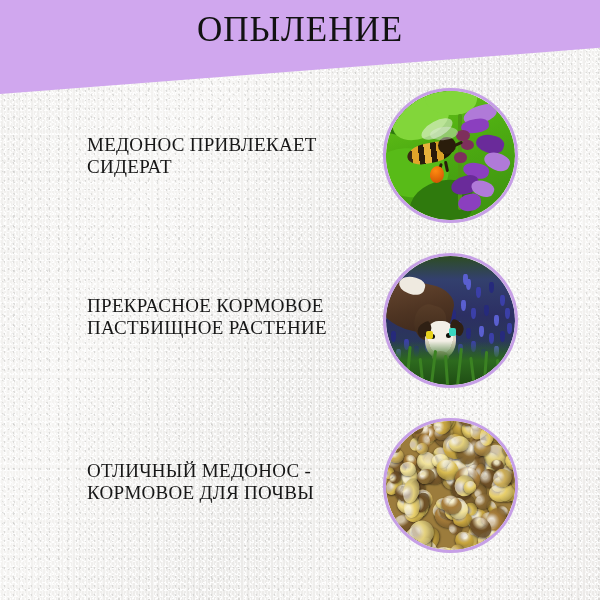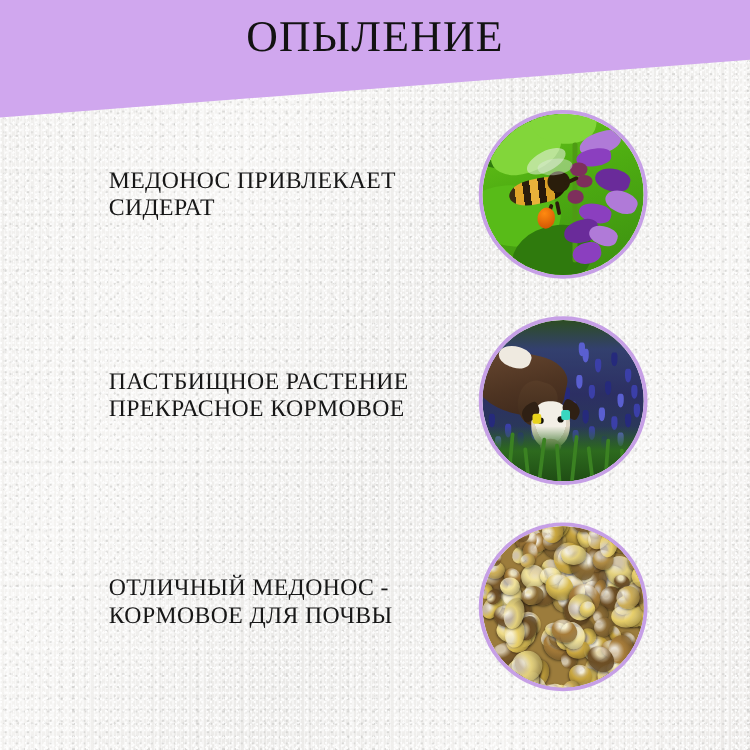--- a/index.html
+++ b/index.html
@@ -205,22 +205,22 @@
         <div class="bee-leg" style="left:46%;top:54%;width:3px;height:11px;transform:rotate(-12deg);" data-name="bee-leg"></div>
         <div class="bee-leg" style="left:50%;top:40%;width:12px;height:3px;transform:rotate(-24deg);" data-name="bee-antenna"></div>
         <div class="pollen" data-name="bee-pollen-basket"></div>
       </div>
     </div>
   </div>
 
   <div class="row" id="row-2" data-name="feature-row-2">
 
     <div class="row-text" style="top:42px;" data-name="feature-text-2">
+      <span class="ln" data-name="feature-text-2-line-1">ПРЕКРАСНОЕ КОРМОВОЕ</span>
       <span class="ln" data-name="feature-text-2-line-2">ПАСТБИЩНОЕ РАСТЕНИЕ</span>
-      <span class="ln" data-name="feature-text-2-line-1">ПРЕКРАСНОЕ КОРМОВОЕ</span>
     </div>
 
     <div class="photo-circle" data-name="cow-grazing-photo">
       <div class="photo-inner ph-cow" data-name="cow-photo-inner">
 
         <div class="bluebells" data-name="bluebell-field">
           <div class="bb l" style="left:62%;top:18%;"></div>
           <div class="bb" style="left:70%;top:24%;"></div>
           <div class="bb d" style="left:80%;top:20%;"></div>
           <div class="bb" style="left:88%;top:30%;"></div>

